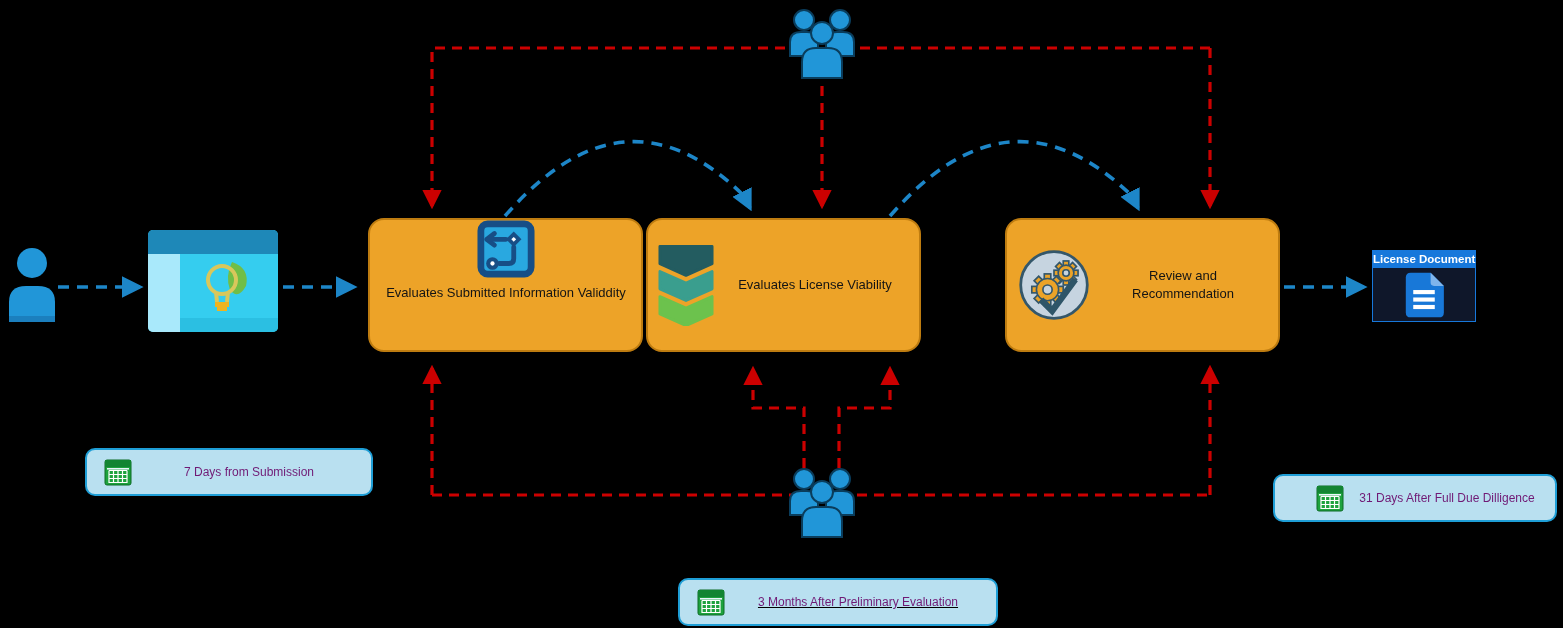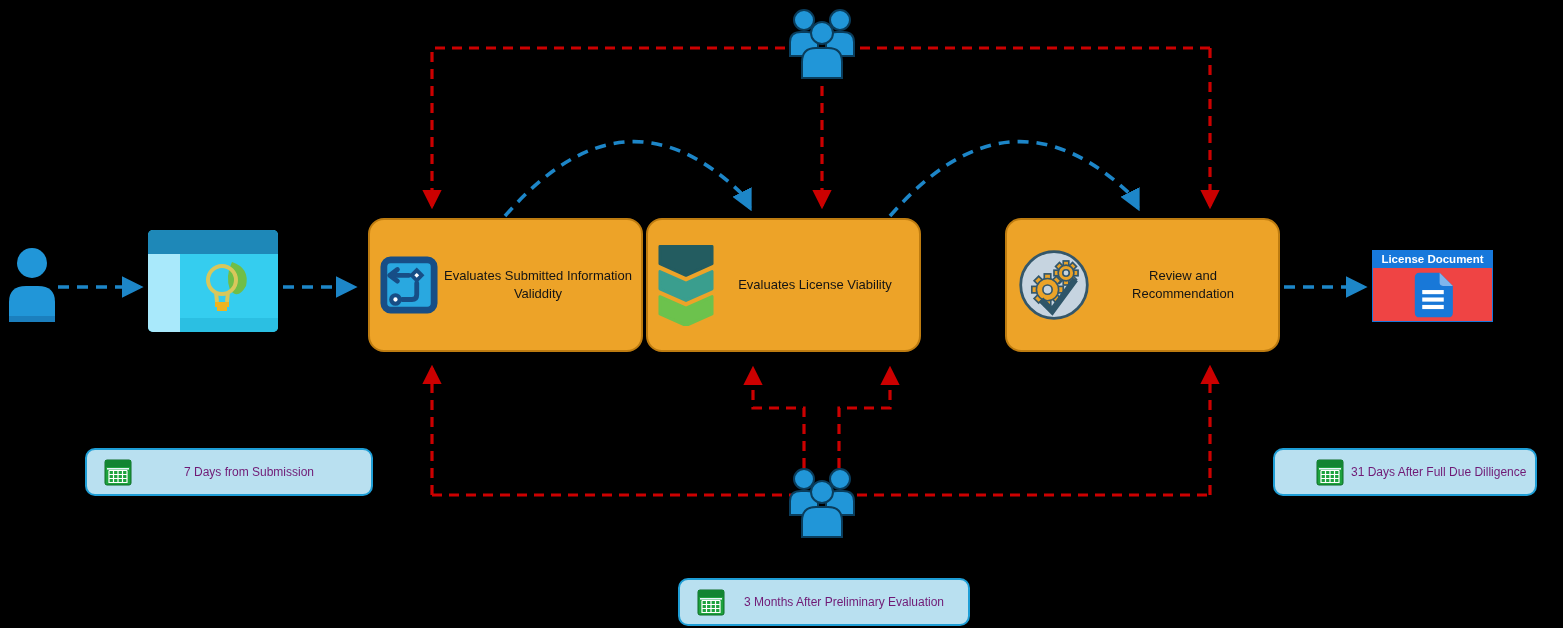--- a/index.html
+++ b/index.html
@@ -23,22 +23,22 @@
   .callout{
     position:absolute;z-index:2;height:48px;box-sizing:border-box;
     background:#B9E0F0;border:2px solid #1E9ED6;border-radius:10px;
     display:flex;align-items:center;padding:0 12px 0 16px;
   }
   .callout-icon{flex:0 0 auto;margin-right:6px;display:flex;align-items:center;}
   .callout-label{
     flex:1;text-align:center;font-size:12px;color:#701a75;white-space:nowrap;
   }
   .license-doc{
-    position:absolute;z-index:2;left:1372px;top:250px;width:121px;height:72px;
-    box-sizing:border-box;border:1px solid #1778DB;background:#ef4444;
+    position:absolute;z-index:2;left:1372px;top:250px;width:104px;height:72px;
+    box-sizing:border-box;border:1px solid #1778DB;background:#0f172a;
     display:flex;flex-direction:column;
   }
   .doc-header{
     background:#1778DB;color:#fff;font-size:11.5px;font-weight:bold;
     text-align:center;padding:2px 0 3px;white-space:nowrap;
   }
   .doc-body{flex:1;display:flex;align-items:center;justify-content:center;}
 </style>
 </head>
 <body>
@@ -97,21 +97,21 @@
           <path d="M28 0 Q46 6 42 24 Q34 38 26 28 Q21 14 28 0 Z" fill="#70BE47"></path>
           <circle cx="18" cy="18" r="14" fill="none" stroke="#D9C75B" stroke-width="4"></circle>
           <path d="M12 30 L13 40 M24 30 L23 40" stroke="#D9C75B" stroke-width="4" fill="none"></path>
           <rect x="11" y="40" width="14" height="5" fill="#EFB41F"></rect>
           <rect x="13" y="45" width="10" height="4" fill="#EFB41F"></rect>
         </g>
       </g>
     </svg>
   </div>
 
-  <div class="process-box" style="left:368px;top:218px;">
+  <div class="process-box" style="left:368px;top:218px;flex-direction:column;">
     <span class="step-icon">
       <svg width="58" height="58" viewBox="0 0 60 60">
         <rect x="4" y="4" width="52" height="52" rx="7" fill="#29A8E0" stroke="#174E86" stroke-width="7"></rect>
         <g stroke="#174E86" stroke-width="5" fill="none" stroke-linecap="round" stroke-linejoin="round">
           <path d="M18 14 L10 20 L18 26"></path>
           <path d="M11 20 H30"></path>
           <path d="M38 28 V40 Q38 45 33 45 H23"></path>
         </g>
         <path d="M38 12 L46 20 L38 28 L30 20 Z" fill="#174E86"></path>
         <path d="M38 17.5 L40.5 20 L38 22.5 L35.5 20 Z" fill="#FFFFFF"></path>
@@ -216,36 +216,36 @@
         <rect x="4" y="11" width="22" height="1.6" fill="#EAF6FB"></rect>
         <g stroke="#FFFFFF" stroke-width="1.2" fill="none">
           <path d="M6 13.5 V26 M10.5 13.5 V26 M15 13.5 V26 M19.5 13.5 V26 M24 13.5 V26"></path>
           <path d="M6 17.5 H24 M6 21.5 H24 M6 25.5 H24 M6 13.5 H24"></path>
         </g>
       </svg>
     </span>
     <span class="callout-label">7 Days from Submission</span>
   </div>
 
-  <div class="callout" style="left:1273px;top:448px;width:264px;padding-left:40px;">
+  <div class="callout" style="left:1273px;top:474px;width:284px;padding-left:40px;">
     <span class="callout-icon">
       <svg width="30" height="30" viewBox="0 0 30 30">
         <rect x="2" y="3" width="26" height="25" rx="2" fill="#1DA23D" stroke="#0C6B24" stroke-width="1"></rect>
         <rect x="2" y="3" width="26" height="7" fill="#128532"></rect>
         <rect x="4" y="11" width="22" height="1.6" fill="#EAF6FB"></rect>
         <g stroke="#FFFFFF" stroke-width="1.2" fill="none">
           <path d="M6 13.5 V26 M10.5 13.5 V26 M15 13.5 V26 M19.5 13.5 V26 M24 13.5 V26"></path>
           <path d="M6 17.5 H24 M6 21.5 H24 M6 25.5 H24 M6 13.5 H24"></path>
         </g>
       </svg>
     </span>
     <span class="callout-label">31 Days After Full Due Dilligence</span>
   </div>
 
-  <div class="callout" style="left:678px;top:578px;width:292px;">
+  <div class="callout" style="left:678px;top:578px;width:320px;text-decoration:underline;">
     <span class="callout-icon">
       <svg width="30" height="30" viewBox="0 0 30 30">
         <rect x="2" y="3" width="26" height="25" rx="2" fill="#1DA23D" stroke="#0C6B24" stroke-width="1"></rect>
         <rect x="2" y="3" width="26" height="7" fill="#128532"></rect>
         <rect x="4" y="11" width="22" height="1.6" fill="#EAF6FB"></rect>
         <g stroke="#FFFFFF" stroke-width="1.2" fill="none">
           <path d="M6 13.5 V26 M10.5 13.5 V26 M15 13.5 V26 M19.5 13.5 V26 M24 13.5 V26"></path>
           <path d="M6 17.5 H24 M6 21.5 H24 M6 25.5 H24 M6 13.5 H24"></path>
         </g>
       </svg>

